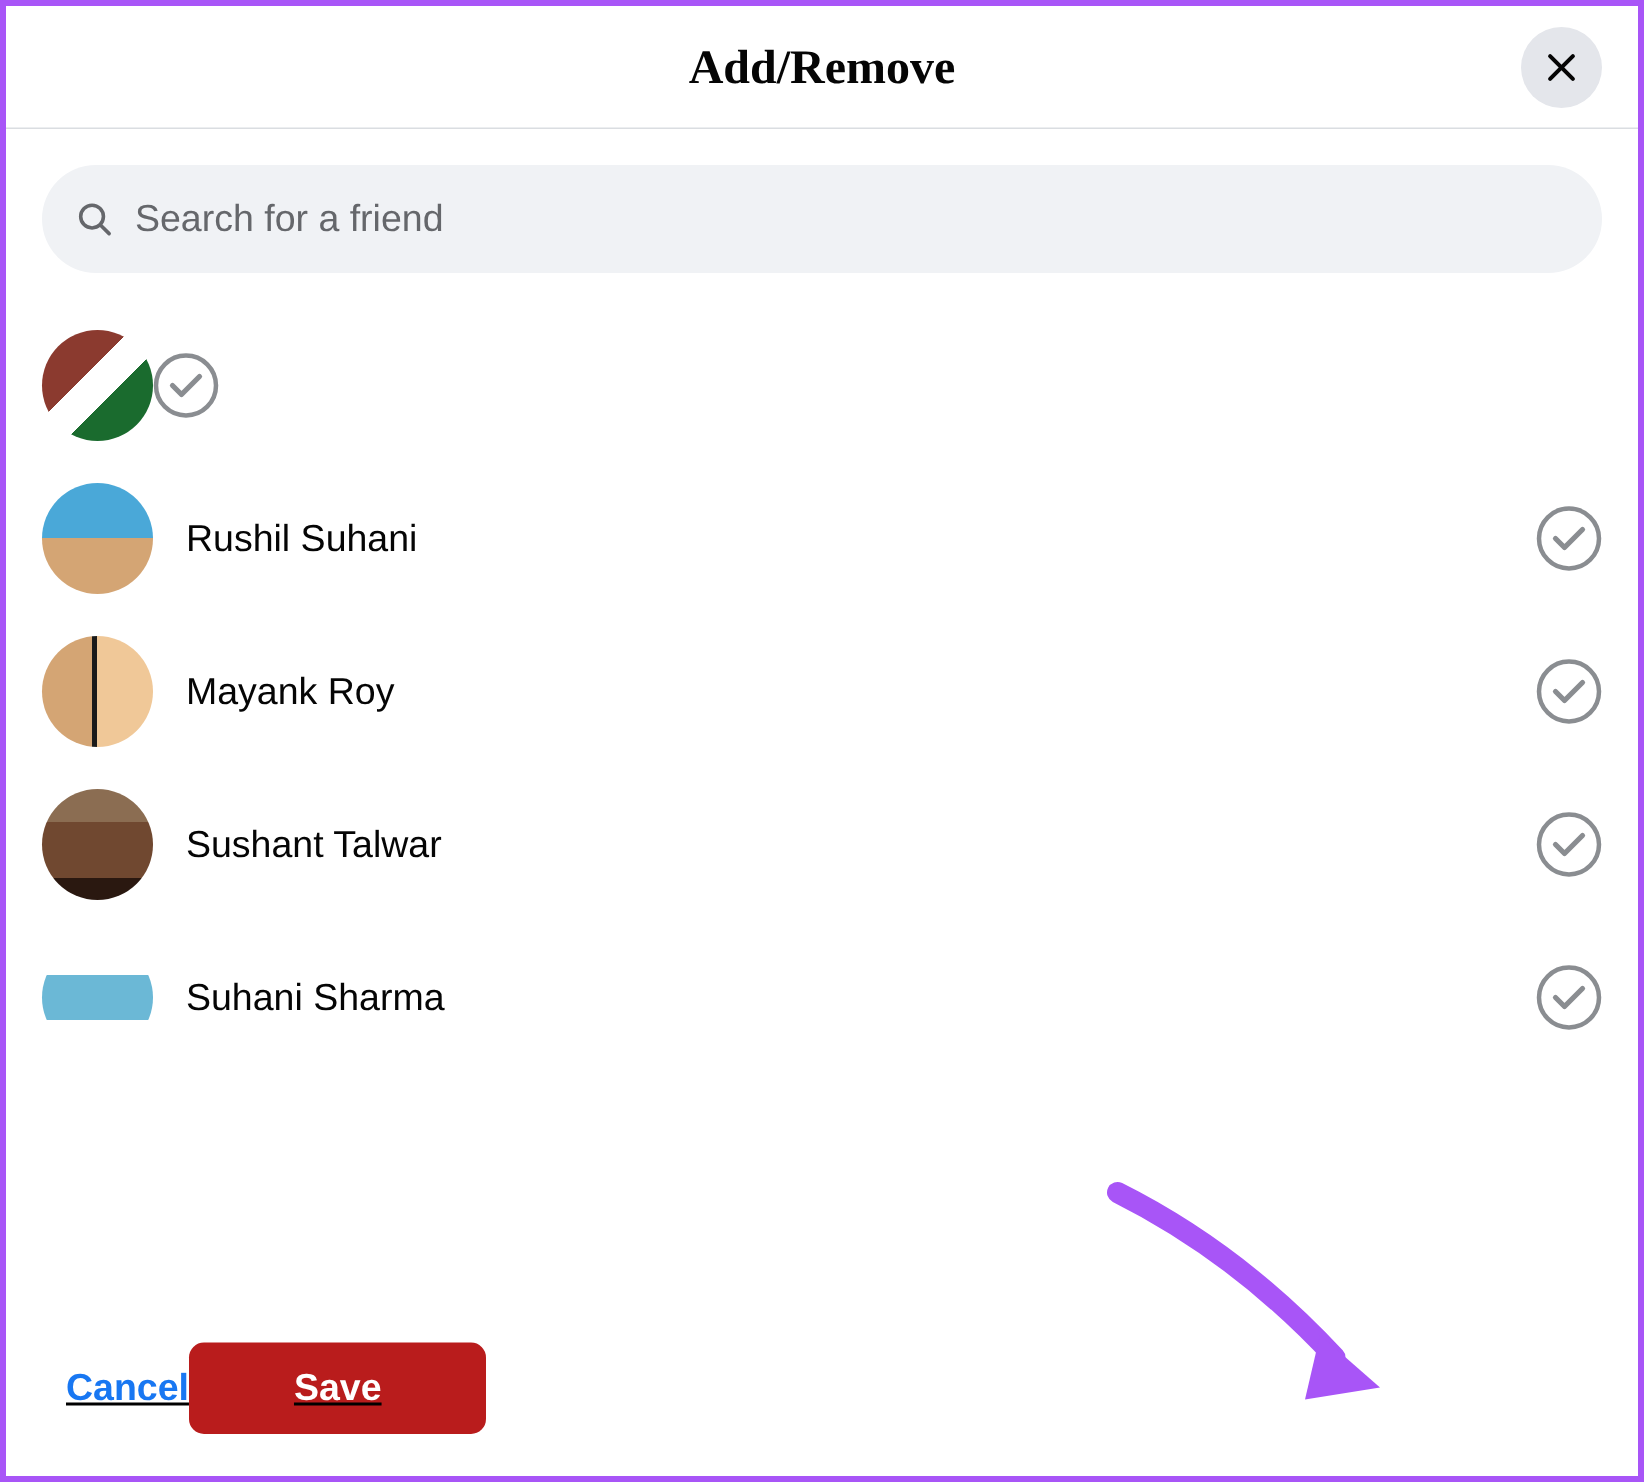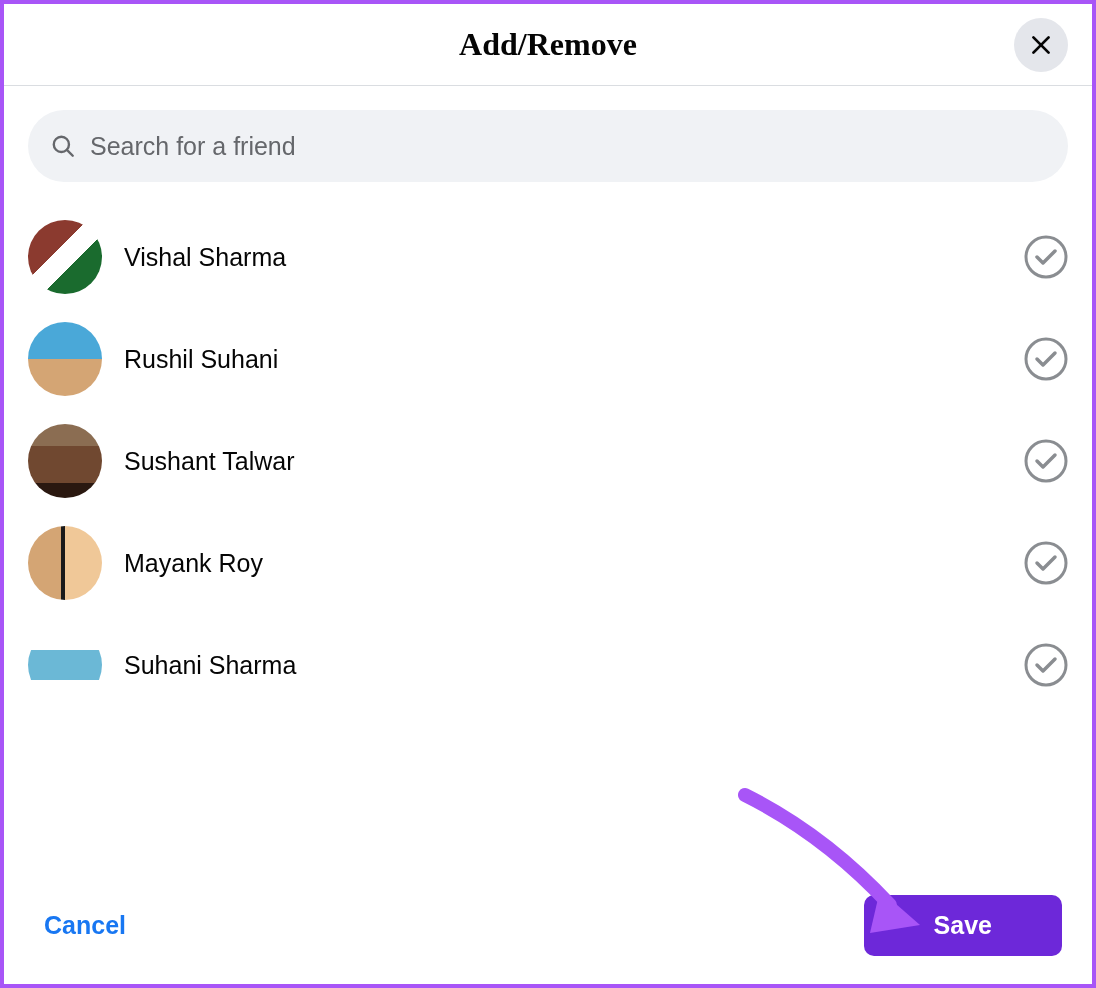--- a/index.html
+++ b/index.html
@@ -109,34 +109,35 @@
       flex: 1;
     }
     .check-circle {
       width: 44px;
       height: 44px;
       flex-shrink: 0;
     }
     .footer {
       display: flex;
       align-items: center;
-      justify-content: space-between;
+      justify-content: flex-start;
       padding: 20px 30px 28px 40px;
       position: relative;
+      text-decoration: underline;
     }
     .cancel-link {
       font-size: 25px;
       font-weight: 600;
       color: #1877f2;
       background: none;
       border: none;
       cursor: pointer;
     }
     .save-btn {
-      background: #6d28d9;
+      background: #b91c1c;
       color: #fff;
       font-size: 25px;
       font-weight: 600;
       border: none;
       border-radius: 10px;
       padding: 16px 70px;
       cursor: pointer;
     }
     .arrow-annotation {
       position: absolute;
@@ -174,45 +175,44 @@
       <line x1="21" y1="21" x2="15.8" y2="15.8" stroke-linecap="round"></line>
     </svg>
     <input type="text" placeholder="Search for a friend" style="">
   </div>
 </div>
 
 <div class="list" id="friend-list">
 
 <div class="friend-row">
       <div class="avatar av0"></div>
-      <div class="friend-name">Vishal Sharma</div>
       <svg class="check-circle" viewBox="0 0 44 44">
         <circle cx="22" cy="22" r="20" fill="none" stroke="#8a8d91" stroke-width="3"></circle>
         <path d="M 13 22 L 19 28 L 31 16" fill="none" stroke="#8a8d91" stroke-width="3.5" stroke-linecap="round" stroke-linejoin="round"></path>
       </svg>
     </div>
     <div class="friend-row">
       <div class="avatar av1"></div>
       <div class="friend-name">Rushil Suhani</div>
       <svg class="check-circle" viewBox="0 0 44 44">
         <circle cx="22" cy="22" r="20" fill="none" stroke="#8a8d91" stroke-width="3"></circle>
         <path d="M 13 22 L 19 28 L 31 16" fill="none" stroke="#8a8d91" stroke-width="3.5" stroke-linecap="round" stroke-linejoin="round"></path>
       </svg>
     </div>
     <div class="friend-row">
+      <div class="avatar av4"></div>
+      <div class="friend-name">Mayank Roy</div>
+      <svg class="check-circle" viewBox="0 0 44 44">
+        <circle cx="22" cy="22" r="20" fill="none" stroke="#8a8d91" stroke-width="3"></circle>
+        <path d="M 13 22 L 19 28 L 31 16" fill="none" stroke="#8a8d91" stroke-width="3.5" stroke-linecap="round" stroke-linejoin="round"></path>
+      </svg>
+    </div>
+    <div class="friend-row">
       <div class="avatar av3"></div>
       <div class="friend-name">Sushant Talwar</div>
-      <svg class="check-circle" viewBox="0 0 44 44">
-        <circle cx="22" cy="22" r="20" fill="none" stroke="#8a8d91" stroke-width="3"></circle>
-        <path d="M 13 22 L 19 28 L 31 16" fill="none" stroke="#8a8d91" stroke-width="3.5" stroke-linecap="round" stroke-linejoin="round"></path>
-      </svg>
-    </div>
-    <div class="friend-row">
-      <div class="avatar av4"></div>
-      <div class="friend-name">Mayank Roy</div>
       <svg class="check-circle" viewBox="0 0 44 44">
         <circle cx="22" cy="22" r="20" fill="none" stroke="#8a8d91" stroke-width="3"></circle>
         <path d="M 13 22 L 19 28 L 31 16" fill="none" stroke="#8a8d91" stroke-width="3.5" stroke-linecap="round" stroke-linejoin="round"></path>
       </svg>
     </div>
     <div class="friend-row">
       <div class="avatar av5"></div>
       <div class="friend-name">Suhani Sharma</div>
       <svg class="check-circle" viewBox="0 0 44 44">
         <circle cx="22" cy="22" r="20" fill="none" stroke="#8a8d91" stroke-width="3"></circle>

